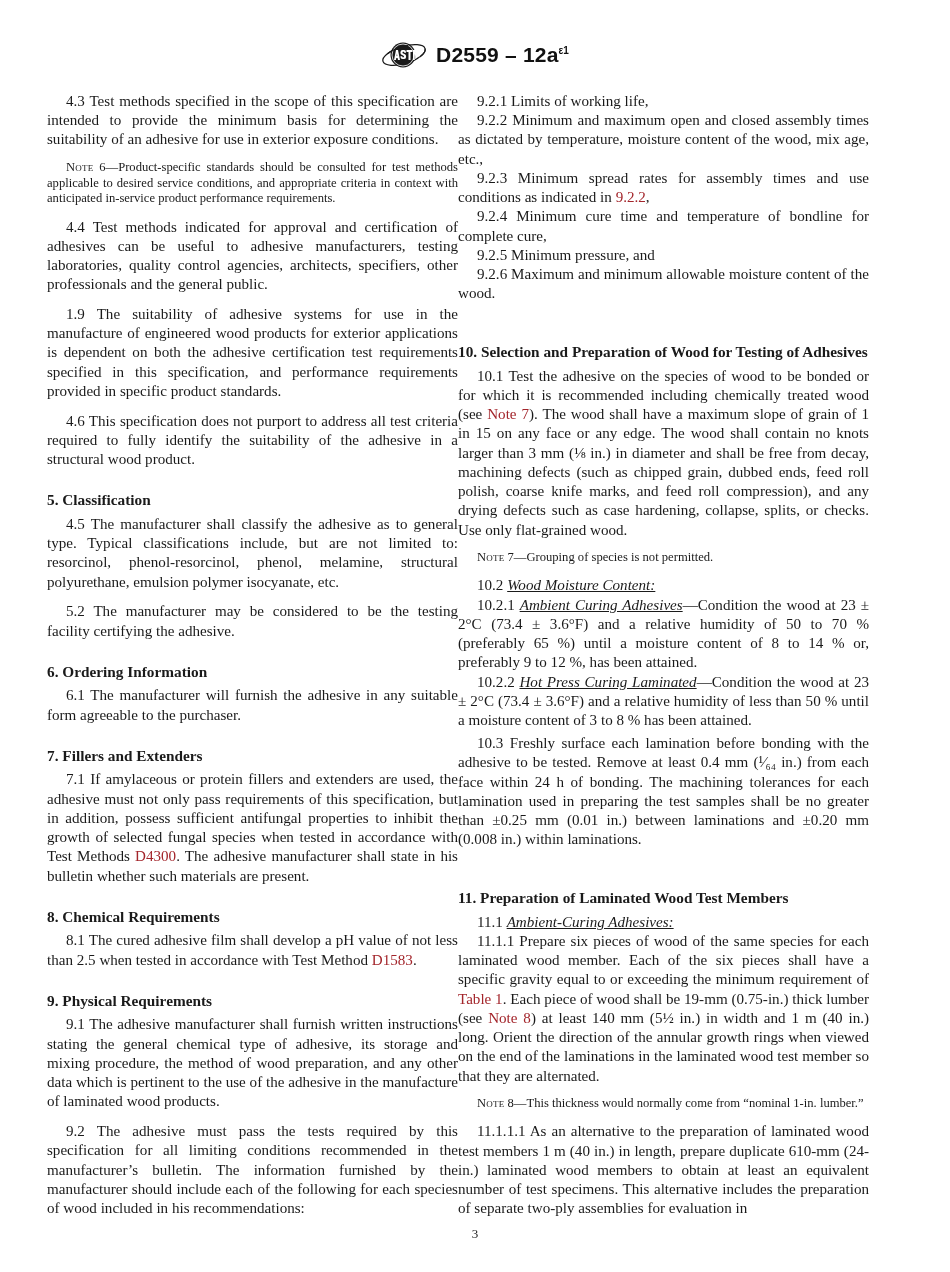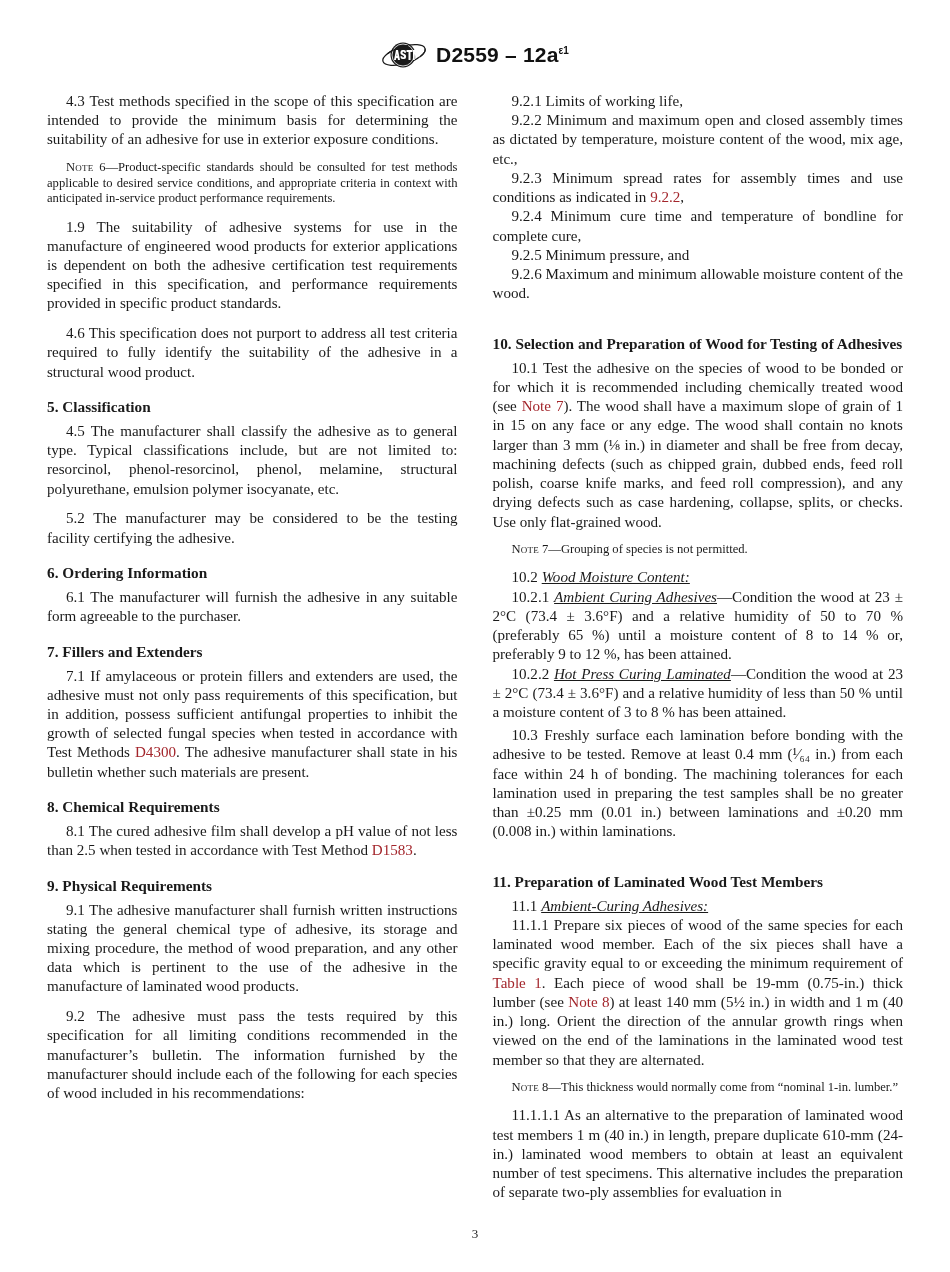--- a/index.html
+++ b/index.html
@@ -54,21 +54,20 @@
     letter-spacing: 0;
   }
 
   
   .columns {
     position: absolute;
     top: 92px;
     left: 47px;
     width: 856px;
     display: flex;
-    gap: 35px;
   }
   .col {
     width: 411px;
   }
 
   
   p {
     margin: 0;
     font-size: 15.1px;
     line-height: 1.275;
@@ -90,21 +89,21 @@
     line-height: 1.24;
     text-indent: 19px;
     margin-bottom: 10.5px;
     text-align: justify;
   }
   .note-label {
     font-variant: small-caps;
     letter-spacing: 0.2px;
   }
   h2.sect {
-    margin: 8px 0 5px 0;
+    margin: 16px 0 5px 0;
     font-size: 15.3px;
     font-weight: bold;
     line-height: 1.28;
     text-align: left;
     padding-top: 5px;
   }
   h2.sect.hang {
     padding-left: 23px;
     text-indent: -23px;
   }
@@ -152,20 +151,21 @@
   </div>
 
   <div class="columns">
 
     <div class="col">
 
       <p class="body">4.3  Test methods specified in the scope of this specification are intended to provide the minimum basis for determining the suitability of an adhesive for use in exterior exposure conditions.</p>
 
       <p class="note"><span class="note-label">Note</span> <span>6</span><span>—Product-specific standards should be consulted for test methods applicable to desired service conditions, and appropriate criteria in context with anticipated in-service product performance requirements.</span></p>
 
+      <p class="body">4.4  Test methods indicated for approval and certification of adhesives can be useful to adhesive manufacturers, testing laboratories, quality control agencies, architects, specifiers, other professionals and the general public.</p>
 
       <p class="body">1.9 The suitability of adhesive systems for use in the manufacture of engineered wood products for exterior applications is dependent on both the adhesive certification test requirements specified in this specification, and performance requirements provided in specific product standards.</p>
 
       <p class="body">4.6 This specification does not purport to address all test criteria required to fully identify the suitability of the adhesive in a structural wood product.</p>
 
       <h2 class="sect">5.  Classification</h2>
 
       <p class="body">4.5 The manufacturer shall classify the adhesive as to general type. Typical classifications include, but are not limited to: resorcinol, phenol-resorcinol, phenol, melamine, structural polyurethane, emulsion polymer isocyanate, etc.</p>
 
       <p class="body">5.2 The manufacturer may be considered to be the testing facility certifying the adhesive.</p>

